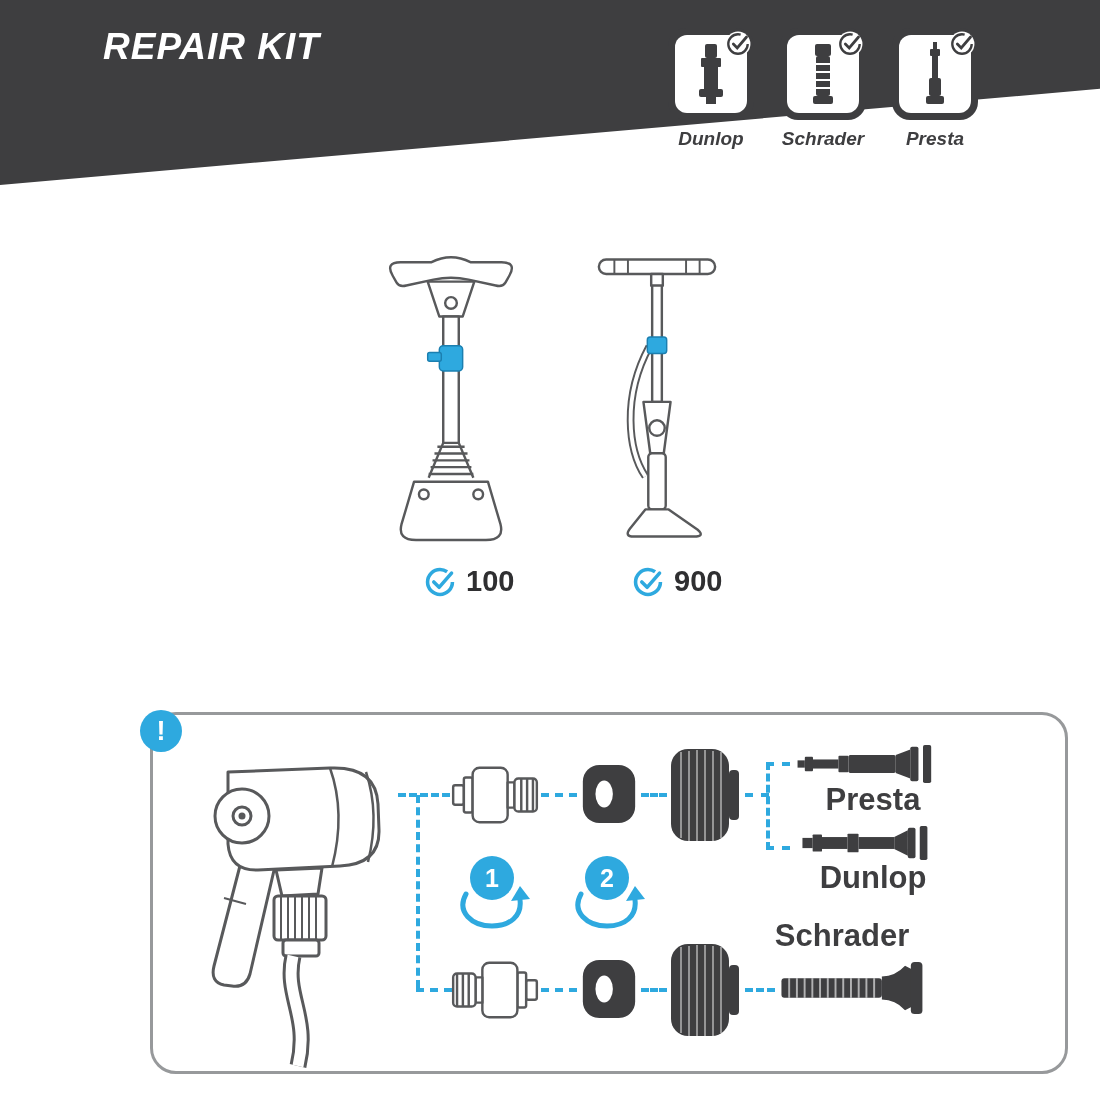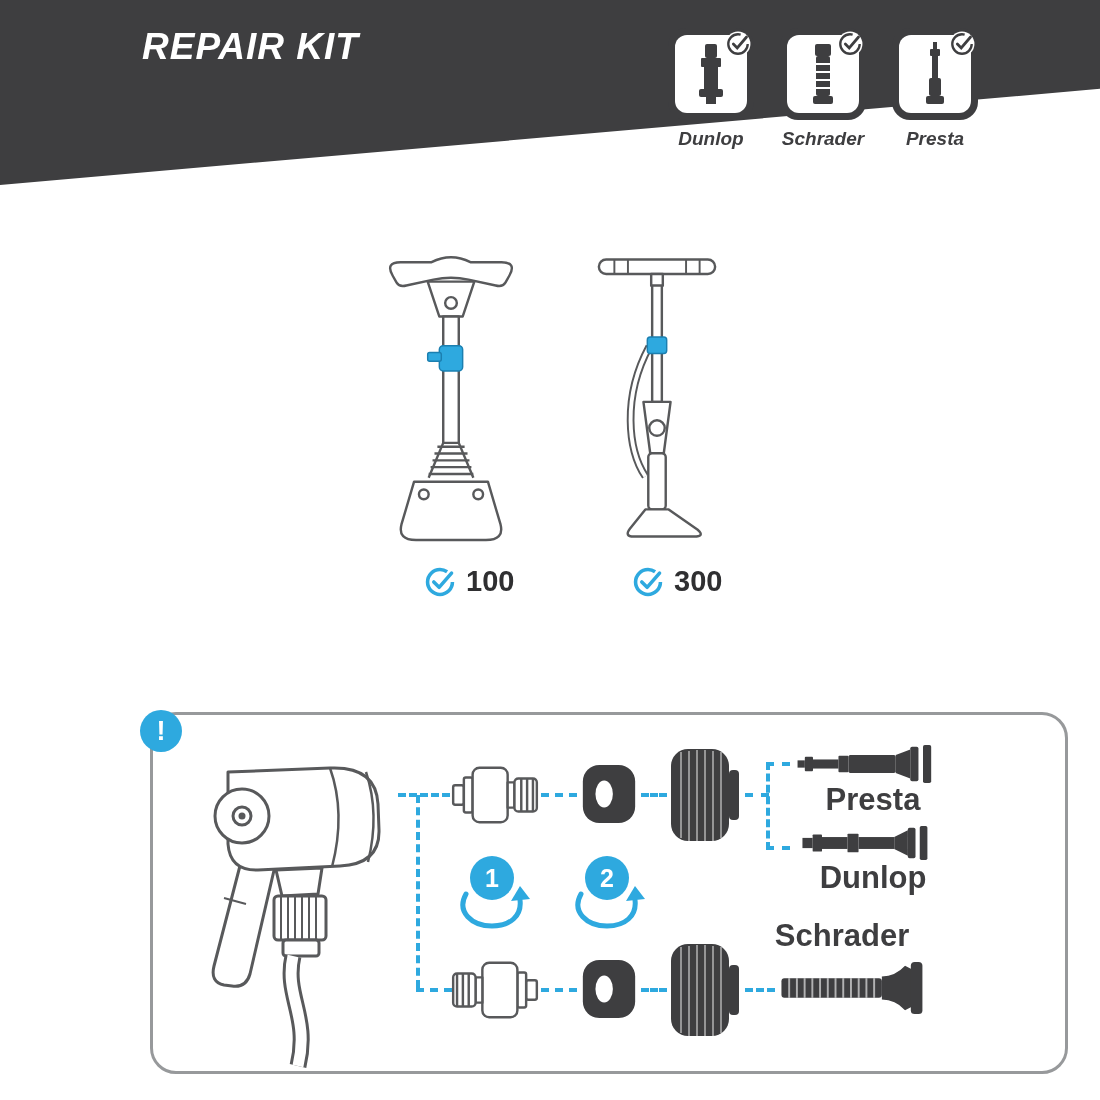--- a/index.html
+++ b/index.html
@@ -3,21 +3,21 @@
 <meta charset="utf-8">
 <style>
   html,body{margin:0;padding:0;background:#fff;}
   .stage{position:relative;width:1100px;height:1100px;background:#fff;overflow:hidden;
          font-family:"Liberation Sans",sans-serif;}
 
   
   .banner{position:absolute;left:0;top:0;width:1100px;height:185px;background:#3e3e40;
           clip-path:polygon(0 0,100% 0,100% 48%,0 100%);}
   .banner-title{position:absolute;left:103px;top:26px;font-size:37px;font-style:italic;
-                font-weight:bold;color:#ffffff;letter-spacing:1px;margin-left:39px;}
+                font-weight:bold;color:#ffffff;letter-spacing:1px;}
 
   
   .tile{position:absolute;width:86px;height:92px;background:#3e3e40;border-radius:18px;}
   .tile-inner{position:absolute;left:7px;top:7px;right:7px;bottom:7px;background:#ffffff;
               border-radius:12px;display:flex;align-items:center;justify-content:center;}
   .tile-check{position:absolute;top:2px;right:2px;width:28px;height:28px;}
   .tile-label{position:absolute;width:110px;text-align:center;top:128px;font-size:19px;
               font-weight:bold;font-style:italic;color:#3e3e40;}
 
   
@@ -153,21 +153,21 @@
       <path d="M11 18 l6 6 L31 8" fill="none" stroke="#2ea9df" stroke-width="4" stroke-linecap="round" stroke-linejoin="round"></path>
     </svg>
     <span class="count-text">100</span>
   </div>
 
   <div class="count-group" style="left:632px;top:556px;">
     <svg class="count-check" viewBox="0 0 36 36">
       <circle cx="18" cy="18" r="14" fill="none" stroke="#2ea9df" stroke-width="4" stroke-dasharray="74 14"></circle>
       <path d="M11 18 l6 6 L31 8" fill="none" stroke="#2ea9df" stroke-width="4" stroke-linecap="round" stroke-linejoin="round"></path>
     </svg>
-    <span class="count-text">300</span>
+    <span class="count-text">900</span>
   </div>
 
   <div class="panel"></div>
   <div class="alert-badge">!</div>
 
   <svg class="abs" style="left:180px;top:738px;" width="215" height="330" viewBox="0 0 215 330">
     <g fill="#ffffff" stroke="#58595b" stroke-width="3" stroke-linejoin="round">
       <path d="M62 120 L34 228 Q30 244 44 247 L52 248 Q66 250 70 236 L95 128 Z"></path>
       <path d="M44 160 l22 6" fill="none" stroke-width="2"></path>
       <path d="M48 34 L150 30 Q196 28 198 66 L199 92 Q200 126 160 128 L78 132 Q50 133 48 106 Z"></path>

